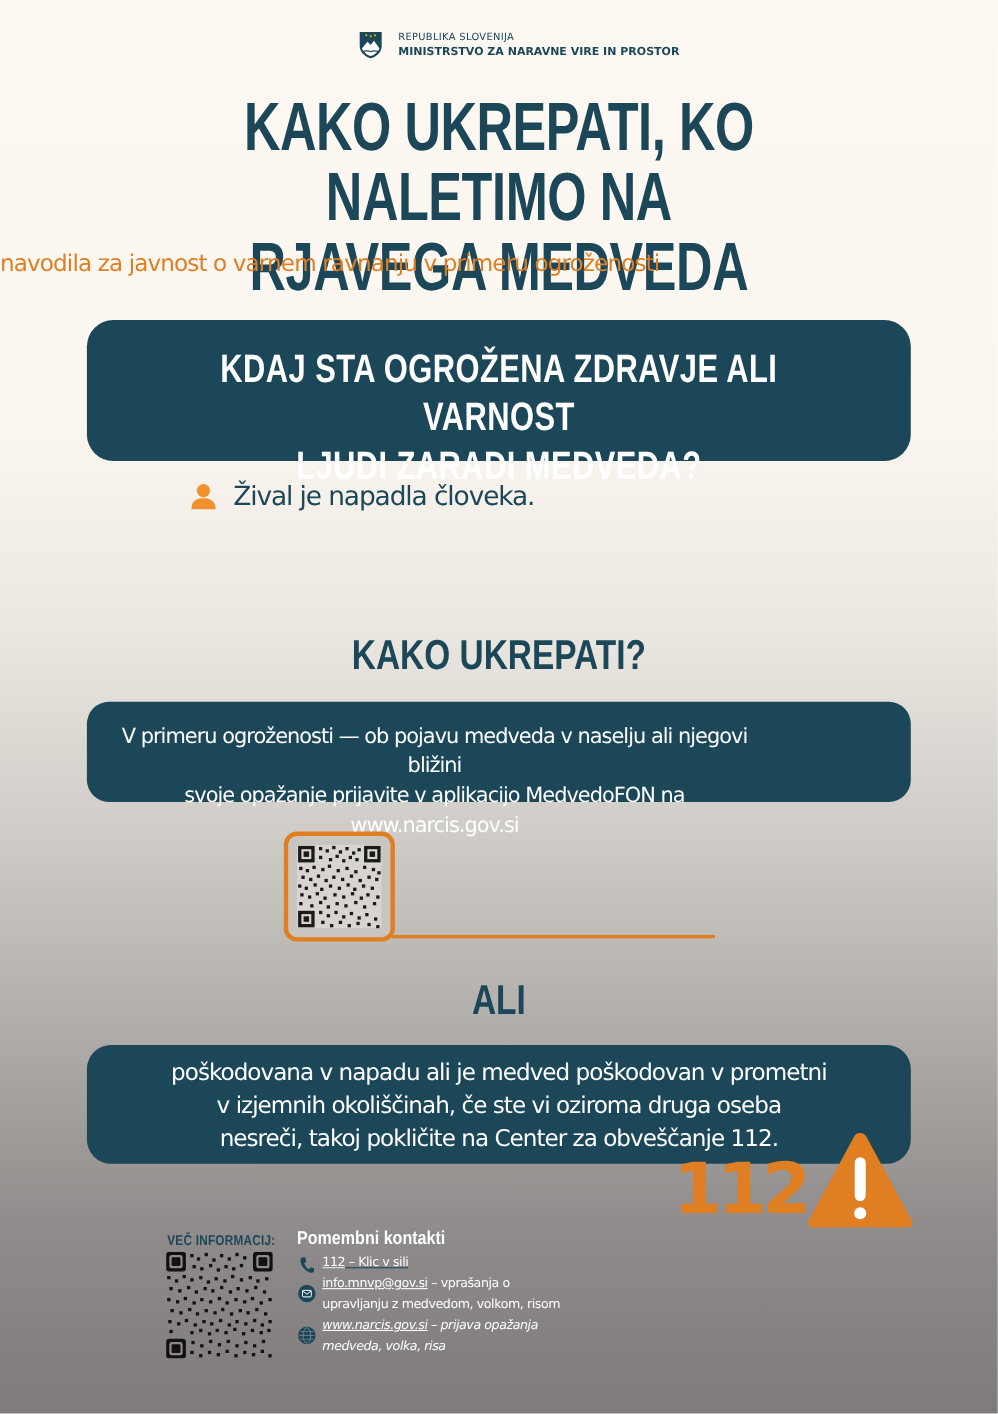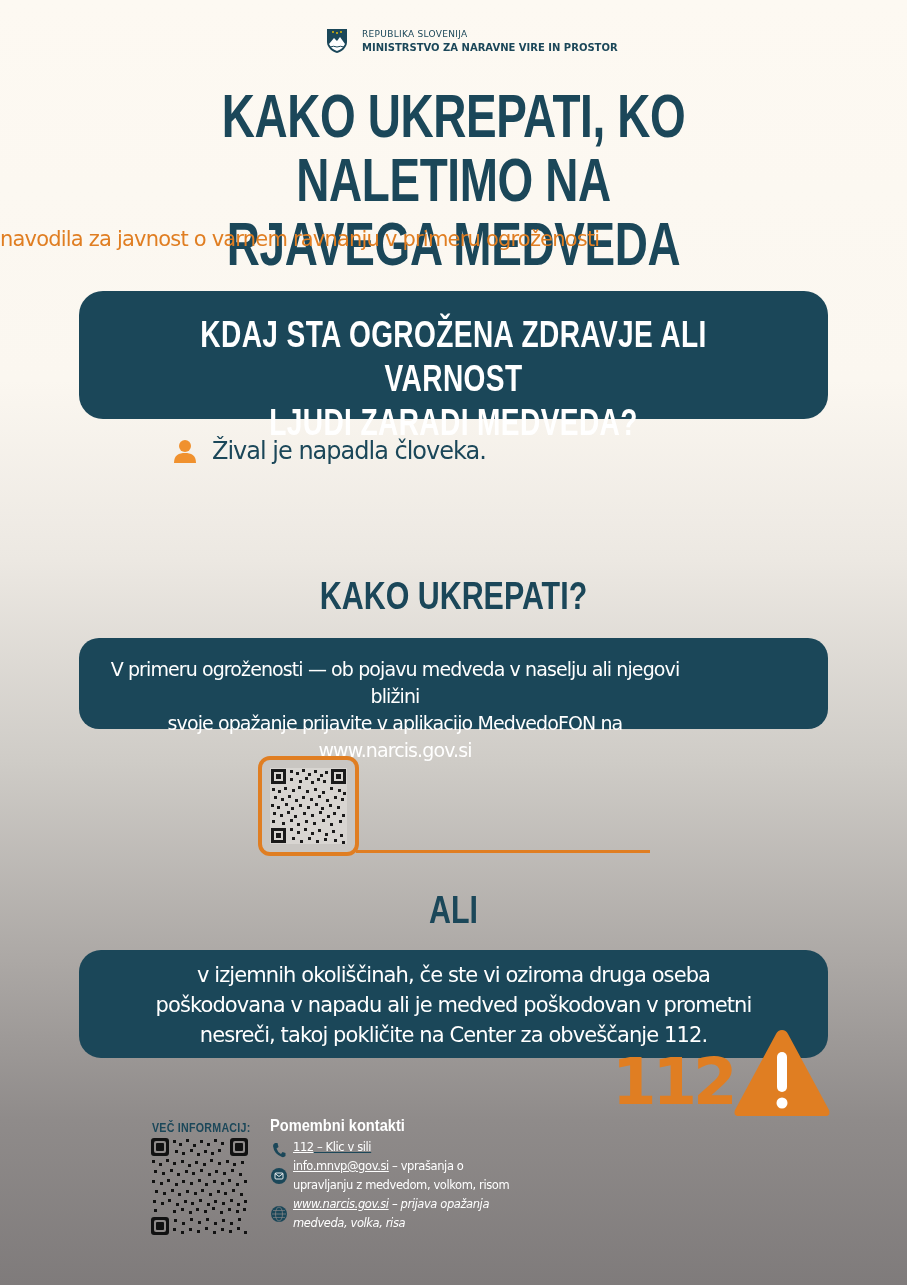--- a/index.html
+++ b/index.html
@@ -261,22 +261,22 @@
       </g>
     </svg>
   </div>
   <div class="app-underline"></div>
 </div>
 
 <div class="abs section-heading ali">ALI</div>
 
 <div class="abs box emerg-box">
   <div class="emerg-text">
+    <div>poškodovana v napadu ali je medved poškodovan v prometni</div>
     <div>v izjemnih okoliščinah, če ste vi oziroma druga oseba</div>
-    <div>poškodovana v napadu ali je medved poškodovan v prometni</div>
     <div>nesreči, takoj pokličite na Center za obveščanje 112.</div>
   </div>
 </div>
 
 <div class="abs num-112">112</div>
 <svg class="abs warn" viewBox="0 0 100 94">
   <path d="M50 4 Q54 4 56 8 L97 84 Q99 90 93 90 L7 90 Q1 90 3 84 L44 8 Q46 4 50 4 Z" fill="#e07e22"></path>
   <rect x="45" y="26" width="10" height="40" rx="5" fill="#ffffff"></rect>
   <circle cx="50" cy="77" r="5.5" fill="#ffffff"></circle>
 </svg>

